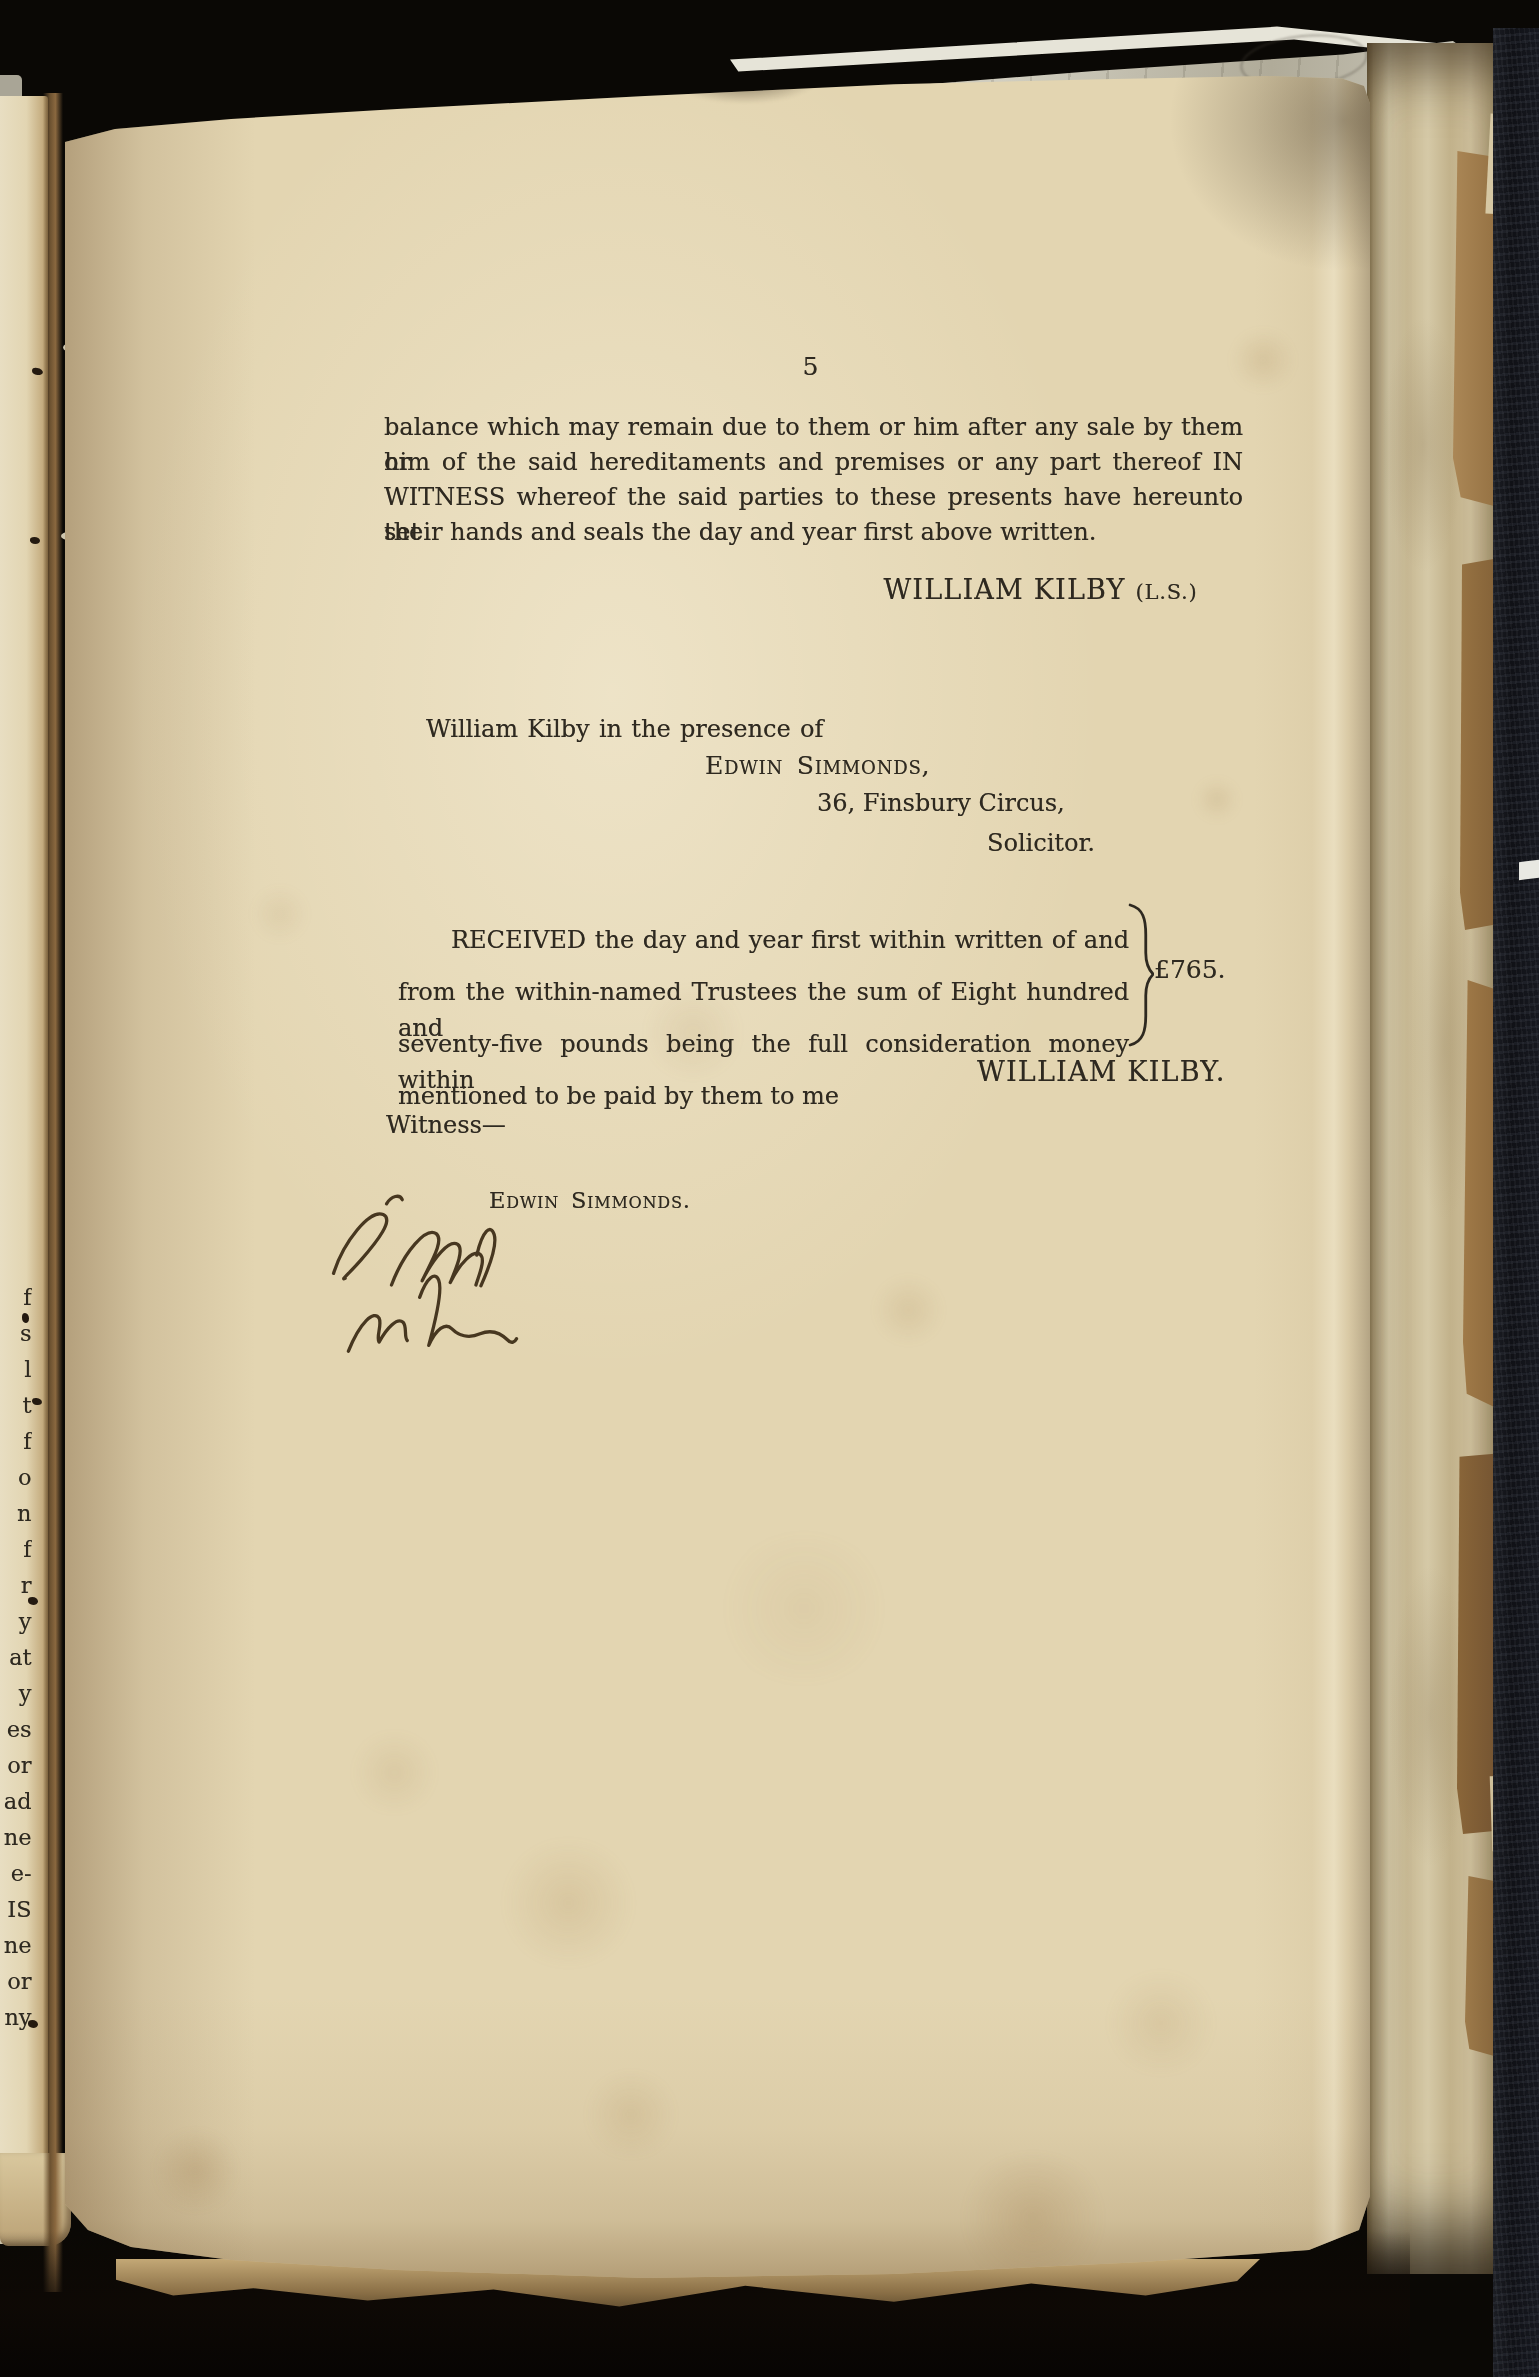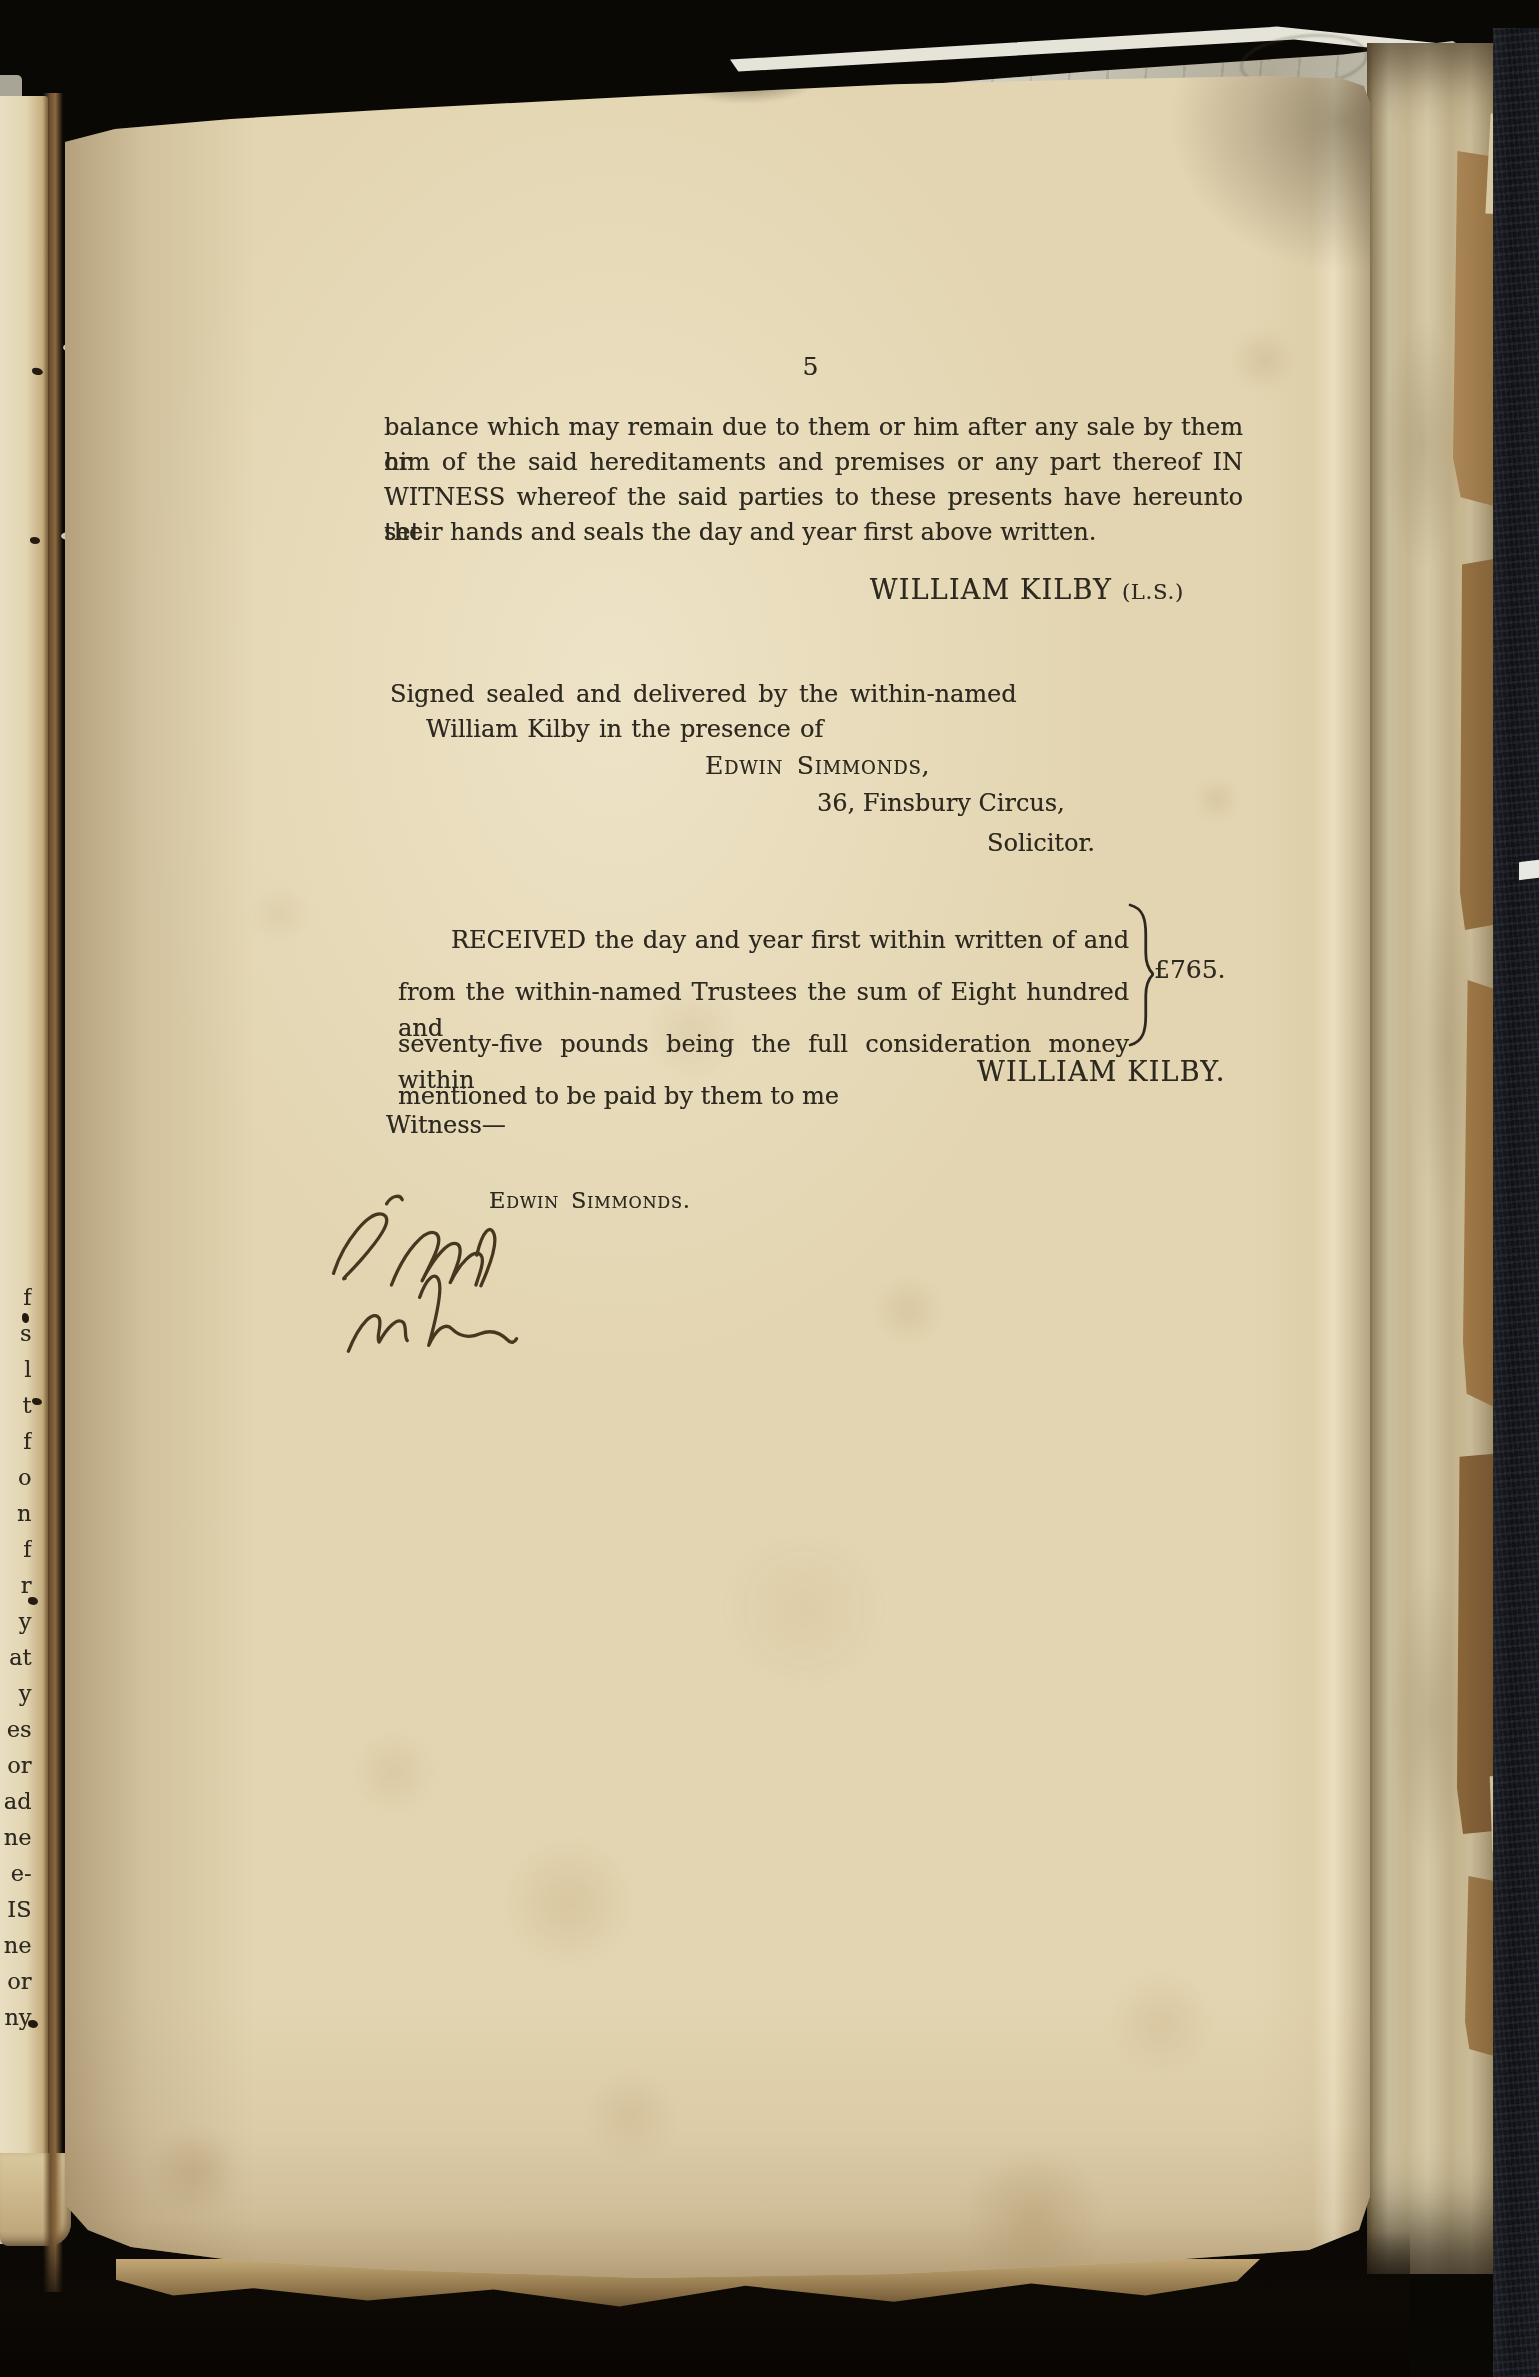--- a/index.html
+++ b/index.html
@@ -104,21 +104,21 @@
   
   .t { position:absolute; color:#2e2920; white-space:nowrap;
        text-shadow:0.2px 0.2px 0.6px rgba(46,41,32,0.55); }
   .fs29 { font-size:24px; } .fs30 { font-size:25px; } .fs27 { font-size:22.4px; } .fs33 { font-size:27px; letter-spacing:1.2px; }
   .sc { font-variant:small-caps; }
   .jpara { position:absolute; color:#2e2920; text-shadow:0.2px 0.2px 0.6px rgba(46,41,32,0.55); }
   .jpara .jl { font-size:24px; line-height:35px; height:35px; text-align:justify; text-align-last:justify; white-space:normal; }
   .jpara .jl:last-child { text-align-last:left; }
   .receipt-lines .jl { line-height:36px; height:36px;margin-top:16px; }
   .receipt-lines .jl:first-child { text-indent:53px; }
-  .attest1 { left:861px; top:574px; width:323px; text-align:right; }
+  .attest1 { left:879px; top:574px; width:323px; text-align:center; }
   .seal { font-size:21px; letter-spacing:0.8px; }
   .frags { position:absolute; left:0; top:1279px; width:31.5px; text-align:right; overflow:hidden;
            color:#2e2920; text-shadow:0.2px 0.2px 0.6px rgba(46,41,32,0.5); }
   .frags div { font-size:22.4px; line-height:36px; height:36px; }
   .sig-svg { position:absolute; left:312px; top:1187px; }
   .brace-svg { position:absolute; left:1126px; top:901px; }
 </style>
 </head>
 <body>
 
@@ -211,21 +211,20 @@
 
   <div class="jpara" style="left:384px;top:410px;width:859px;">
       <div class="jl">balance which may remain due to them or him after any sale by them or</div>
       <div class="jl">him of the said hereditaments and premises or any part thereof IN</div>
       <div class="jl">WITNESS whereof the said parties to these presents have hereunto set</div>
       <div class="jl">their hands and seals the day and year first above written.</div>
     </div>
 
   <div class="t fs33 attest1"><span>WILLIAM KILBY</span>&nbsp;<span class="seal">(L.S.)</span></div>
 
-  <div class="t fs29" style="left:390px;top:680px;word-spacing:4.1px;">Signed sealed and delivered by the within-named</div>
   <div class="t fs29" style="left:426px;top:715px;word-spacing:1.7px;">William Kilby in the presence of</div>
   <div class="t fs30 sc" style="left:705px;top:751px;letter-spacing:0.8px;word-spacing:5px;">Edwin Simmonds,</div>
   <div class="t fs29" style="left:817px;top:789px;">36, Finsbury Circus,</div>
   <div class="t fs29" style="left:987px;top:829px;">Solicitor.</div>
 
   <div class="jpara receipt-lines" style="left:398px;top:906px;width:731px;">
       <div class="jl">RECEIVED the day and year first within written of and</div>
       <div class="jl">from the within-named Trustees the sum of Eight hundred and</div>
       <div class="jl">seventy-five pounds being the full consideration money within</div>
       <div class="jl">mentioned to be paid by them to me</div>

